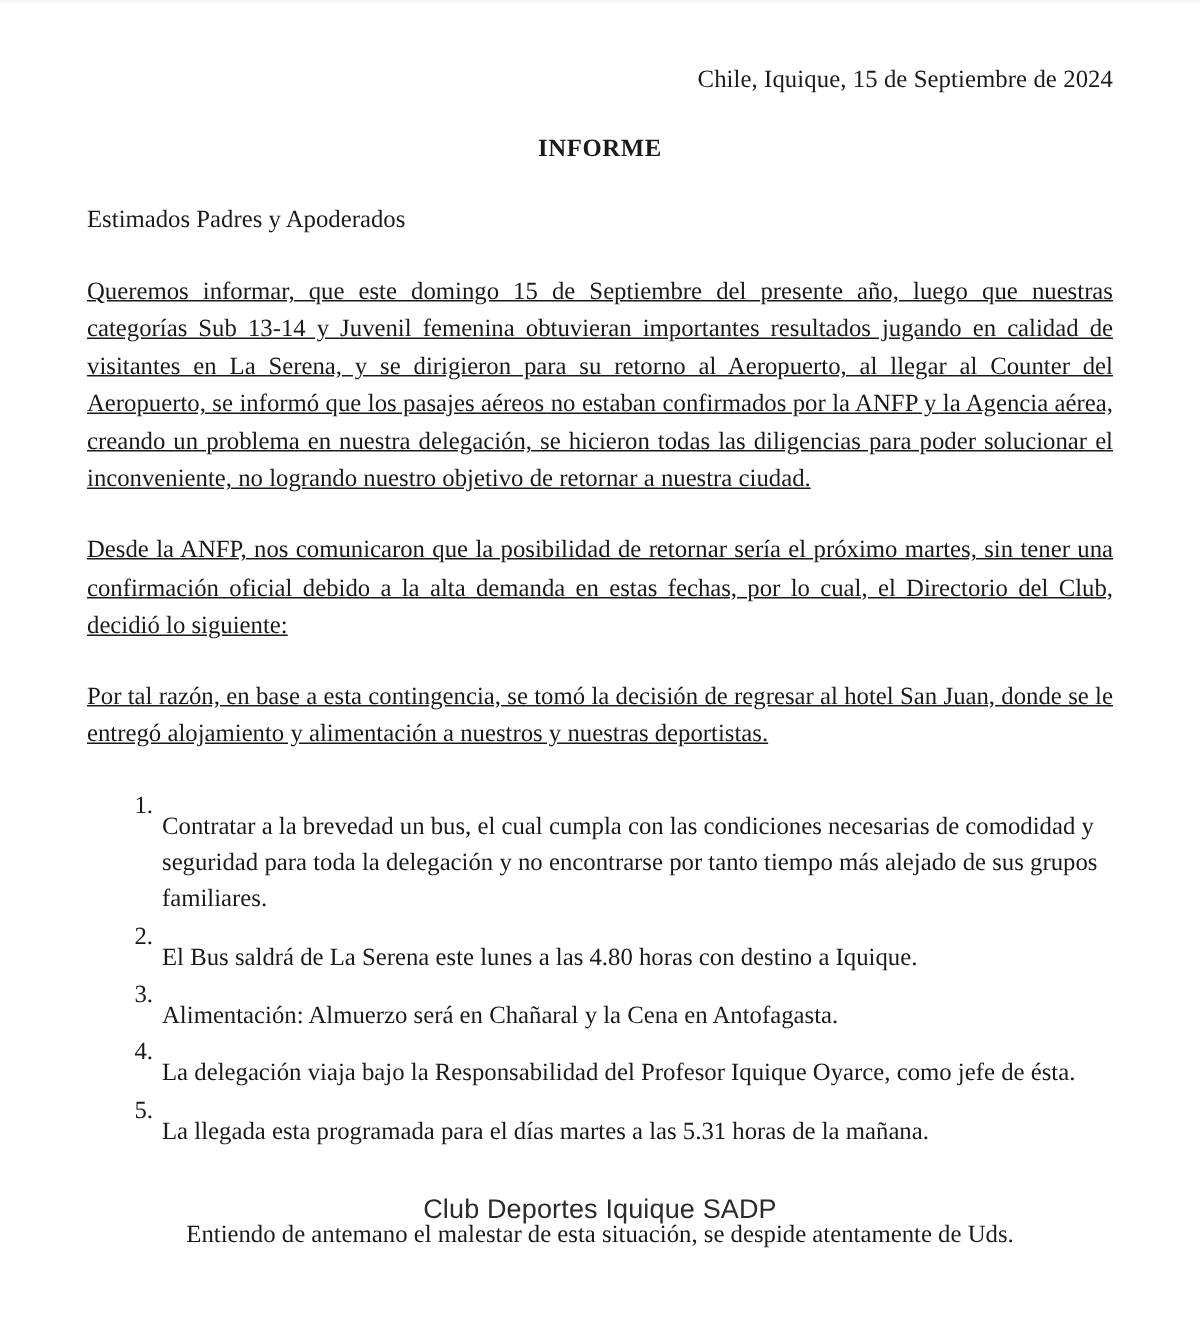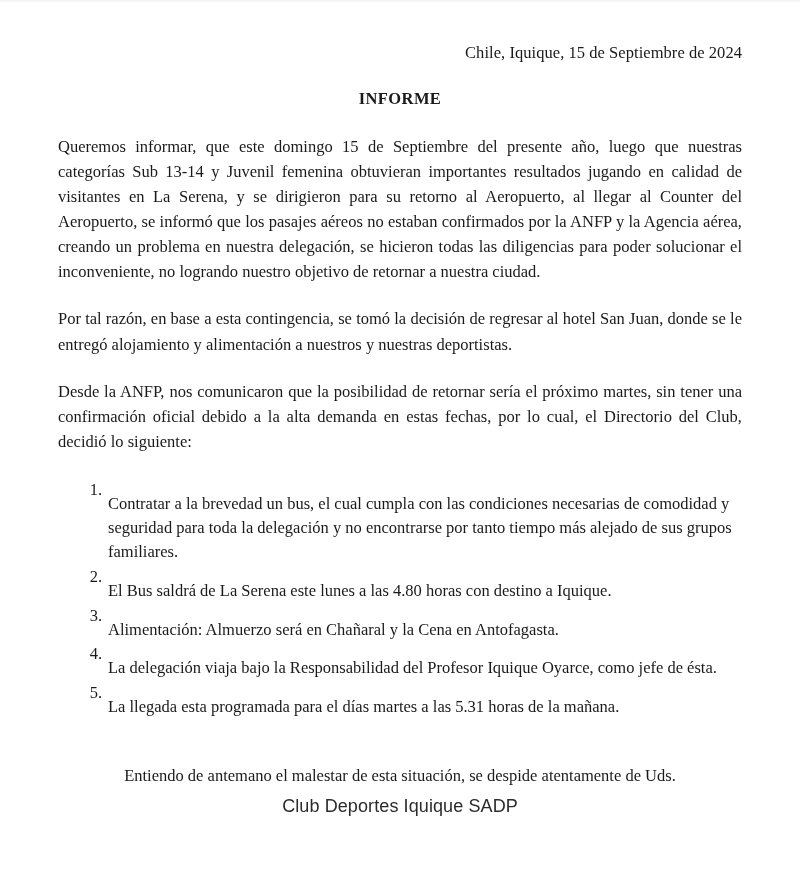--- a/index.html
+++ b/index.html
@@ -53,20 +53,21 @@
     margin-top: 27px;
     text-align: left;
   }
   p.body-para {
     font-size: 16.5px;
     text-align: justify;
     text-justify: inter-word;
     line-height: 1.52;
     margin: 0;
     margin-top: 22px;
+    text-decoration: underline;
   }
   p.body-para.first {
     margin-top: 25px;
   }
   .list-block {
     margin-top: 24px;
     margin-left: 24px;
     font-size: 16.5px;
     line-height: 1.45;
   }
@@ -110,26 +111,27 @@
 
 <div class="page">
   <div class="top-edge"></div>
 
   <div class="content">
 
     <div class="date-line">Chile, Iquique, 15 de Septiembre de 2024</div>
 
     <div class="doc-title">INFORME</div>
 
+    <div class="salutation">Estimados Padres y Apoderados</div>
 
     <p class="body-para first">Queremos informar, que este domingo 15 de Septiembre del presente año, luego que nuestras categorías Sub 13-14 y Juvenil femenina obtuvieran importantes resultados jugando en calidad de visitantes en La Serena, y se dirigieron para su retorno al Aeropuerto, al llegar al Counter del Aeropuerto, se informó que los pasajes aéreos no estaban confirmados por la ANFP  y la Agencia aérea, creando un problema en nuestra delegación, se hicieron todas las diligencias para poder solucionar el inconveniente, no logrando nuestro objetivo de retornar a nuestra ciudad.</p>
 
+    <p class="body-para">Desde la ANFP, nos comunicaron que la posibilidad de retornar sería el próximo martes, sin tener una confirmación oficial debido a la alta demanda en estas fechas, por lo cual, el Directorio del Club, decidió lo siguiente:</p>
+
     <p class="body-para">Por tal razón, en base a esta contingencia, se tomó la decisión de regresar al hotel San Juan, donde se le entregó alojamiento y alimentación a nuestros y nuestras deportistas.</p>
-
-    <p class="body-para">Desde la ANFP, nos comunicaron que la posibilidad de retornar sería el próximo martes, sin tener una confirmación oficial debido a la alta demanda en estas fechas, por lo cual, el Directorio del Club, decidió lo siguiente:</p>
 
     <div class="list-block">
 
       <div class="list-item">
         <span class="list-num">1.</span>
         <span class="list-text">Contratar a la brevedad un bus, el cual cumpla con las condiciones necesarias de comodidad y seguridad para toda la delegación y no encontrarse por tanto tiempo más alejado de sus grupos familiares.</span>
       </div>
 
       <div class="list-item">
         <span class="list-num">2.</span>

